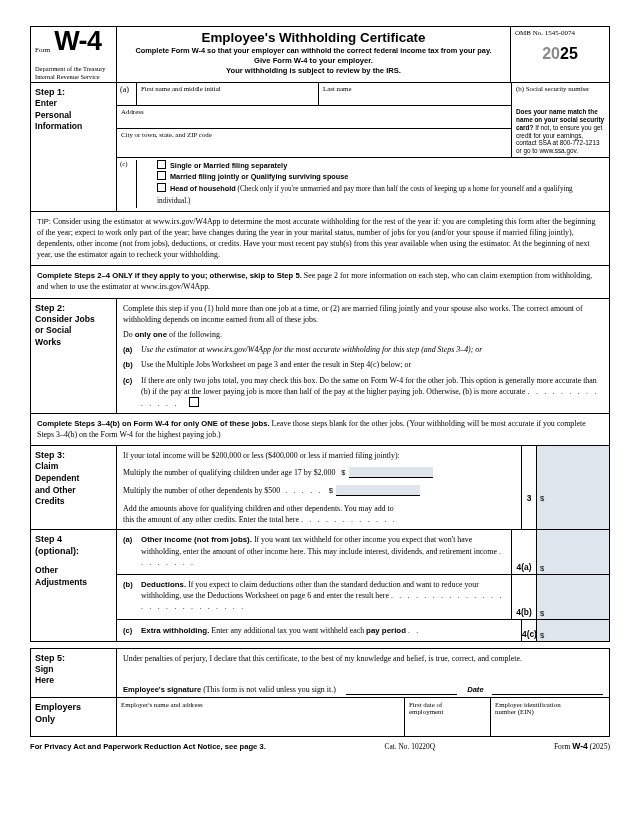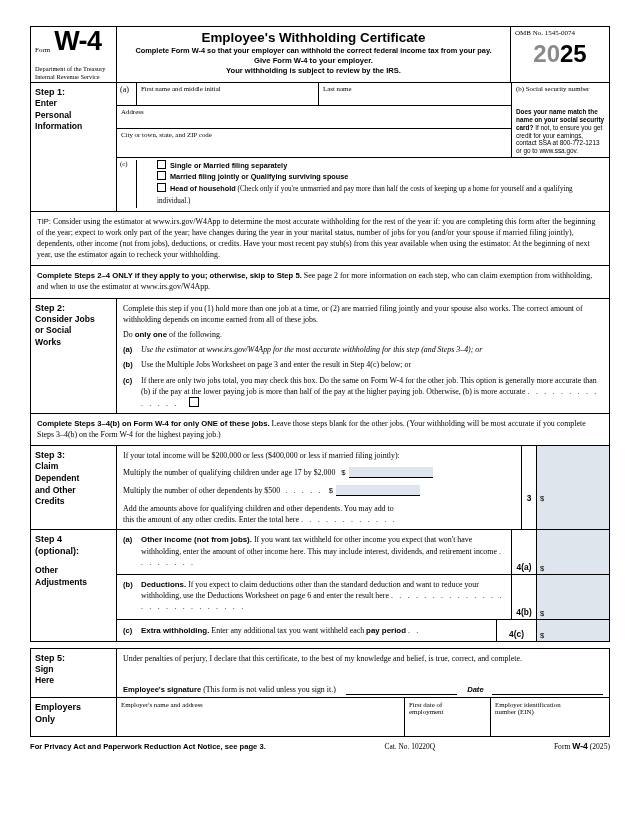--- a/index.html
+++ b/index.html
@@ -19,21 +19,21 @@
   .hdr-form-row{display:flex;align-items:flex-end;gap:4px;}
   .lbl-form{font-size:7px;}
   .w4big{font-family:"Liberation Sans", sans-serif;font-weight:bold;font-size:27px;line-height:25px;letter-spacing:-0.5px;}
   .dept{font-size:6.4px;line-height:7.6px;margin-top:11px;}
   .hdr-mid{flex:1;box-sizing:border-box;padding:3px 4px 2px;text-align:center;border-right:1.2px solid #000;}
   .title{font-family:"Liberation Sans", sans-serif;font-weight:bold;font-size:13.4px;line-height:16px;}
   .sub1{font-family:"Liberation Sans", sans-serif;font-weight:bold;font-size:7.4px;line-height:10px;}
   .sub2{font-family:"Liberation Sans", sans-serif;font-weight:bold;font-size:7.6px;line-height:10.4px;text-align:center;}
   .hdr-right{width:98px;box-sizing:border-box;padding:2px 4px;text-align:center;}
   .omb{font-size:7px;text-align:left;}
-  .year{font-family:"Liberation Sans", sans-serif;font-weight:bold;font-size:24px;line-height:26px;margin-top:4px;letter-spacing:0px;}
+  .year{font-family:"Liberation Sans", sans-serif;font-weight:bold;font-size:16px;line-height:26px;margin-top:4px;letter-spacing:0px;}
   .year .pale{color:#8a8a8a;}
 
   
   .box{border:1.2px solid #000;border-top:none;}
   .row{display:flex;}
   .step-col{width:86px;box-sizing:border-box;border-right:1.2px solid #000;padding:3px 4px;}
   .step-t{font-family:"Liberation Sans", sans-serif;font-weight:bold;font-size:9px;line-height:12px;}
   .step-s{font-family:"Liberation Sans", sans-serif;font-weight:bold;font-size:8.6px;line-height:11.6px;}
   .fields{flex:1;}
   .fr{display:flex;border-bottom:1px solid #000;}
@@ -314,21 +314,21 @@
         </div>
 
         <div class="row" style="border-top:1px solid #000;">
           <div class="t-mid" style="padding:5px 6px 5px 6px;">
             <div class="hang" style="margin-bottom:0;">
               <span class="tagl">(c)</span>
               <b class="sans">Extra withholding.</b><span> Enter any additional tax you want withheld each </span><b class="sans">pay period</b>
               <span class="dots">. .</span>
             </div>
           </div>
-          <div class="t-num" style="width:41px;border-right:1.2px solid #000;position:relative;">
+          <div class="t-num" style="width:16px;border-right:1.2px solid #000;position:relative;">
             <div style="position:absolute;bottom:2px;left:0;right:0;text-align:center;">4(c)</div>
           </div>
           <div class="t-amt blue" style="position:relative;">
             <div class="money" style="position:absolute;bottom:1px;left:3px;">$</div>
           </div>
         </div>
 
       </div>
     </div>
 

